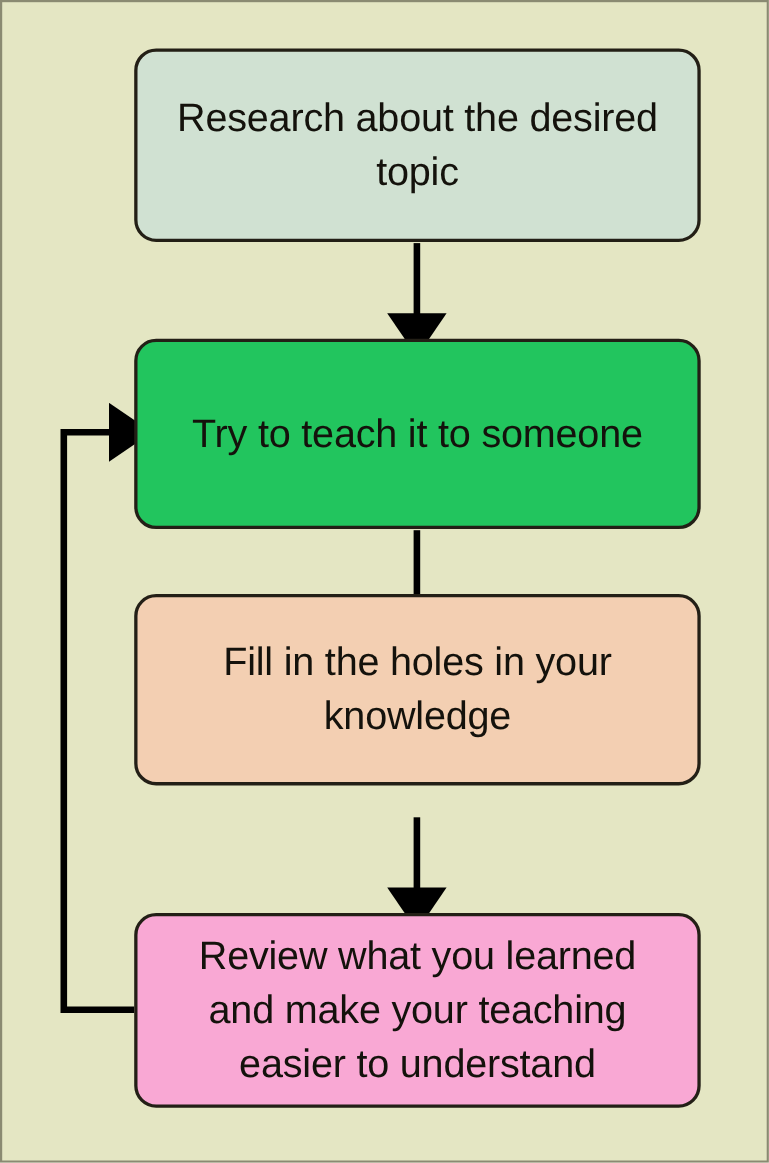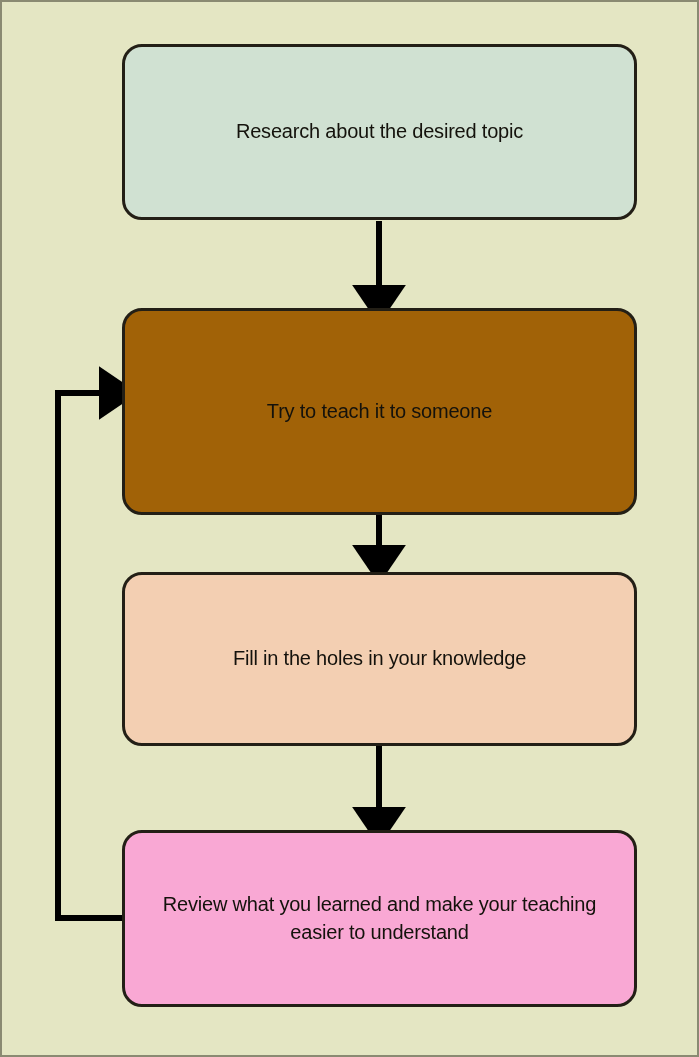--- a/index.html
+++ b/index.html
@@ -32,21 +32,21 @@
   .node {
     position: absolute;
     box-sizing: border-box;
     border: 3px solid #231f16;
     border-radius: 20px;
     display: flex;
     align-items: center;
     justify-content: center;
     text-align: center;
     color: #14120c;
-    font-size: 20px;
+    font-size: 36px;
     line-height: 1.36;
     letter-spacing: -0.2px;
     padding: 6px 26px;
     white-space: pre-line;
   }
 </style>
 </head>
 <body>
 
 <div id="canvas">
@@ -69,25 +69,25 @@
 
     <line x1="379" y1="743" x2="379" y2="820" stroke="#000000" stroke-width="6" marker-end="url(#arrowhead-down)"></line>
 
     <path d="M 122,918 L 58,918 L 58,393 L 112,393" fill="none" stroke="#000000" stroke-width="6" stroke-linejoin="miter" stroke-linecap="butt" marker-end="url(#arrowhead-right)"></path>
   </svg>
 
   <div class="node" style="left:122px; top:44px; width:515px; height:176px; background:#d0e1d2;">
     <span>Research about the desired topic</span>
   </div>
 
-  <div class="node" style="left:122px; top:308px; width:515px; height:207px; background:#a16207;">
+  <div class="node" style="left:122px; top:308px; width:515px; height:173px; background:#22c55e;">
     <span>Try to teach it to someone</span>
   </div>
 
-  <div class="node" style="left:122px; top:572px; width:515px; height:174px; background:#f3cfb2;">
+  <div class="node" style="left:122px; top:540px; width:515px; height:174px; background:#f3cfb2;">
     <span>Fill in the holes in your knowledge</span>
   </div>
 
   <div class="node" style="left:122px; top:830px; width:515px; height:177px; background:#f9a8d4;">
     <span>Review what you learned and make your teaching easier to understand</span>
   </div>
 
 </div>
 
 </body></html>

